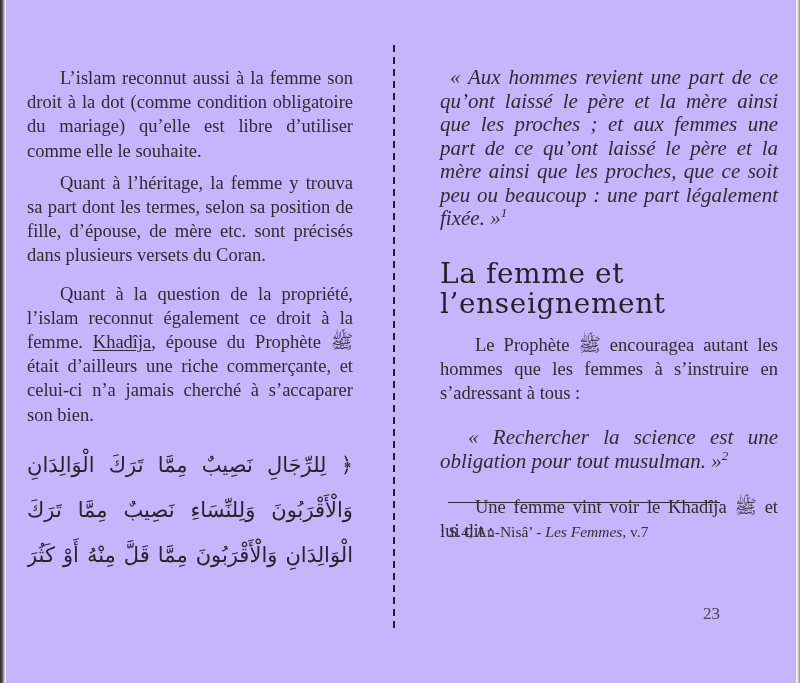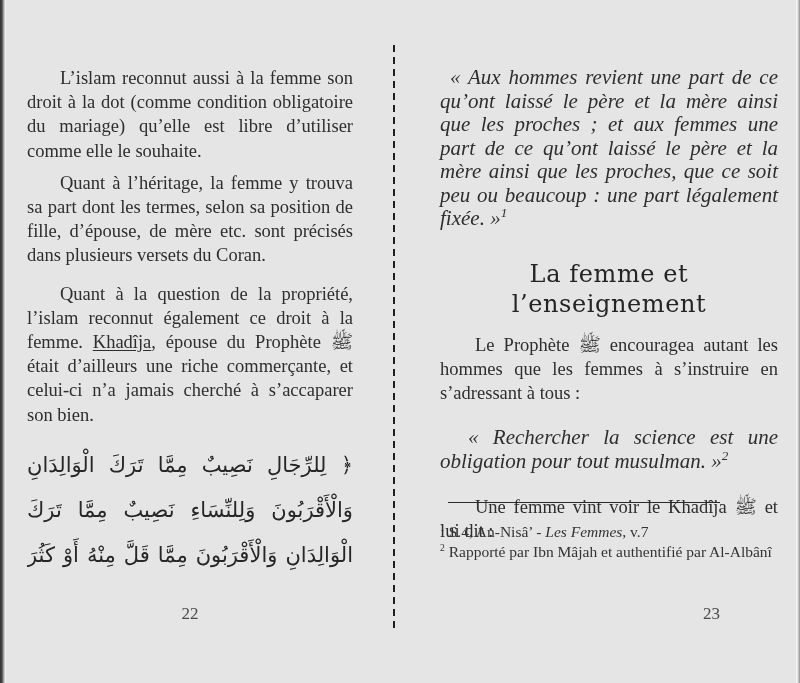--- a/index.html
+++ b/index.html
@@ -4,21 +4,21 @@
 <style>
   html, body { margin:0; padding:0; }
   body {
     width:800px; height:683px;
     background:#ffffff;
     font-family:"Liberation Serif","DejaVu Serif",serif;
     color:#2e2e2e;
     overflow:hidden;
     position:relative;
   }
-  .book { position:absolute; inset:0; background:#e5e5e5; }
+  .book { position:absolute; inset:0; background:#c4b5fd; }
 
   
   .edge-left {
     position:absolute; left:0; top:0; bottom:0; width:6px;
     background:linear-gradient(to right,#2f2f2f 0,#4c4c4c 35%,#b5b5b5 65%,#ffffff 100%);
   }
   .edge-right {
     position:absolute; right:0; top:0; bottom:0; width:4px;
     background:linear-gradient(to left,#8f8f8f 0,#dcdcdc 55%,#ffffff 100%);
   }
@@ -62,23 +62,23 @@
   }
   .quote1 { text-indent:10px; margin-bottom:28px; }
   .quote2 { text-indent:28px; margin-bottom:22px;font-style:italic; }
   .rp1 { margin-bottom:21px; }
   .rp2 { margin-bottom:0; }
 
   .heading {
     margin:0 0 14px 0;
     font-family:"DejaVu Serif","Liberation Serif",serif;
     font-weight:normal;
-    font-size:24px; line-height:30px;
+    font-size:28px; line-height:30px;
     letter-spacing:0.6px;
-    text-align:center;
+    text-align:left;
     color:#242424;
   }
 
   sup { font-size:0.62em; line-height:0; }
 
   .footnote-area { position:absolute; top:436px; left:0; width:100%; }
   .fn-rule { width:272px; height:1px; background:#2a2a2a; margin-left:8px; }
   .footnotes {
     margin-top:19px;
     font-size:15.5px; line-height:20px;
@@ -105,39 +105,37 @@
   <div class="page page-left">
 
     <p class="body-par indent p1">L’islam reconnut aussi à la femme son droit à la dot (comme condition obligatoire du mariage) qu’elle est libre d’utiliser comme elle le souhaite.</p>
 
     <p class="body-par indent p3">Quant à l’héritage, la femme y trouva sa part dont les termes, selon sa position de fille, d’épouse, de mère etc. sont précisés dans plusieurs versets du Coran.</p>
 
     <p class="body-par indent p2"><span>Quant à la question de la propriété, l’islam reconnut également ce droit à la femme. </span><span class="underlined">Khadîja</span><span>, épouse du Prophète ﷺ était d’ailleurs une riche commerçante, et celui-ci n’a jamais cherché à s’accaparer son bien.</span></p>
 
     <div class="arabic" dir="rtl" lang="ar">﴿ لِلرِّجَالِ نَصِيبٌ مِمَّا تَرَكَ الْوَالِدَانِ وَالْأَقْرَبُونَ وَلِلنِّسَاءِ نَصِيبٌ مِمَّا تَرَكَ الْوَالِدَانِ وَالْأَقْرَبُونَ مِمَّا قَلَّ مِنْهُ أَوْ كَثُرَ نَصِيبًا مَفْرُوضًا ٧ ﴾</div>
 
-    <div class="page-number pn-left">22</div>
   </div>
 
   <div class="page page-right">
 
     <p class="quote quote1"><span>« Aux hommes revient une part de ce qu’ont laissé le père et la mère ainsi que les proches ; et aux femmes une part de ce qu’ont laissé le père et la mère ainsi que les proches, que ce soit peu ou beaucoup : une part légalement fixée. »</span><sup>1</sup></p>
 
     <h2 class="heading">La femme et l’enseignement</h2>
 
     <p class="body-par indent2 rp1">Le Prophète ﷺ encouragea autant les hommes que les femmes à s’instruire en s’adressant à tous :</p>
 
     <p class="quote quote2"><span>« Rechercher la science est une obligation pour tout musulman. »</span><sup>2</sup></p>
 
     <p class="body-par indent2 rp2">Une femme vint voir le Khadîja ﷺ et lui dit :</p>
 
     <div class="footnote-area">
       <div class="fn-rule"></div>
       <div class="footnotes">
         <p><sup>1</sup> <span>S.4, An-Nisâ’ - </span><i>Les Femmes</i><span>, v.7</span></p>
-        <p><sup>2</sup> <span>Rapporté par Ibn Mâjah et authentifié par Al-Albânî</span></p>
       </div>
     </div>
 
     <div class="page-number pn-right">23</div>
   </div>
 
 </div>
 
 </body></html>

